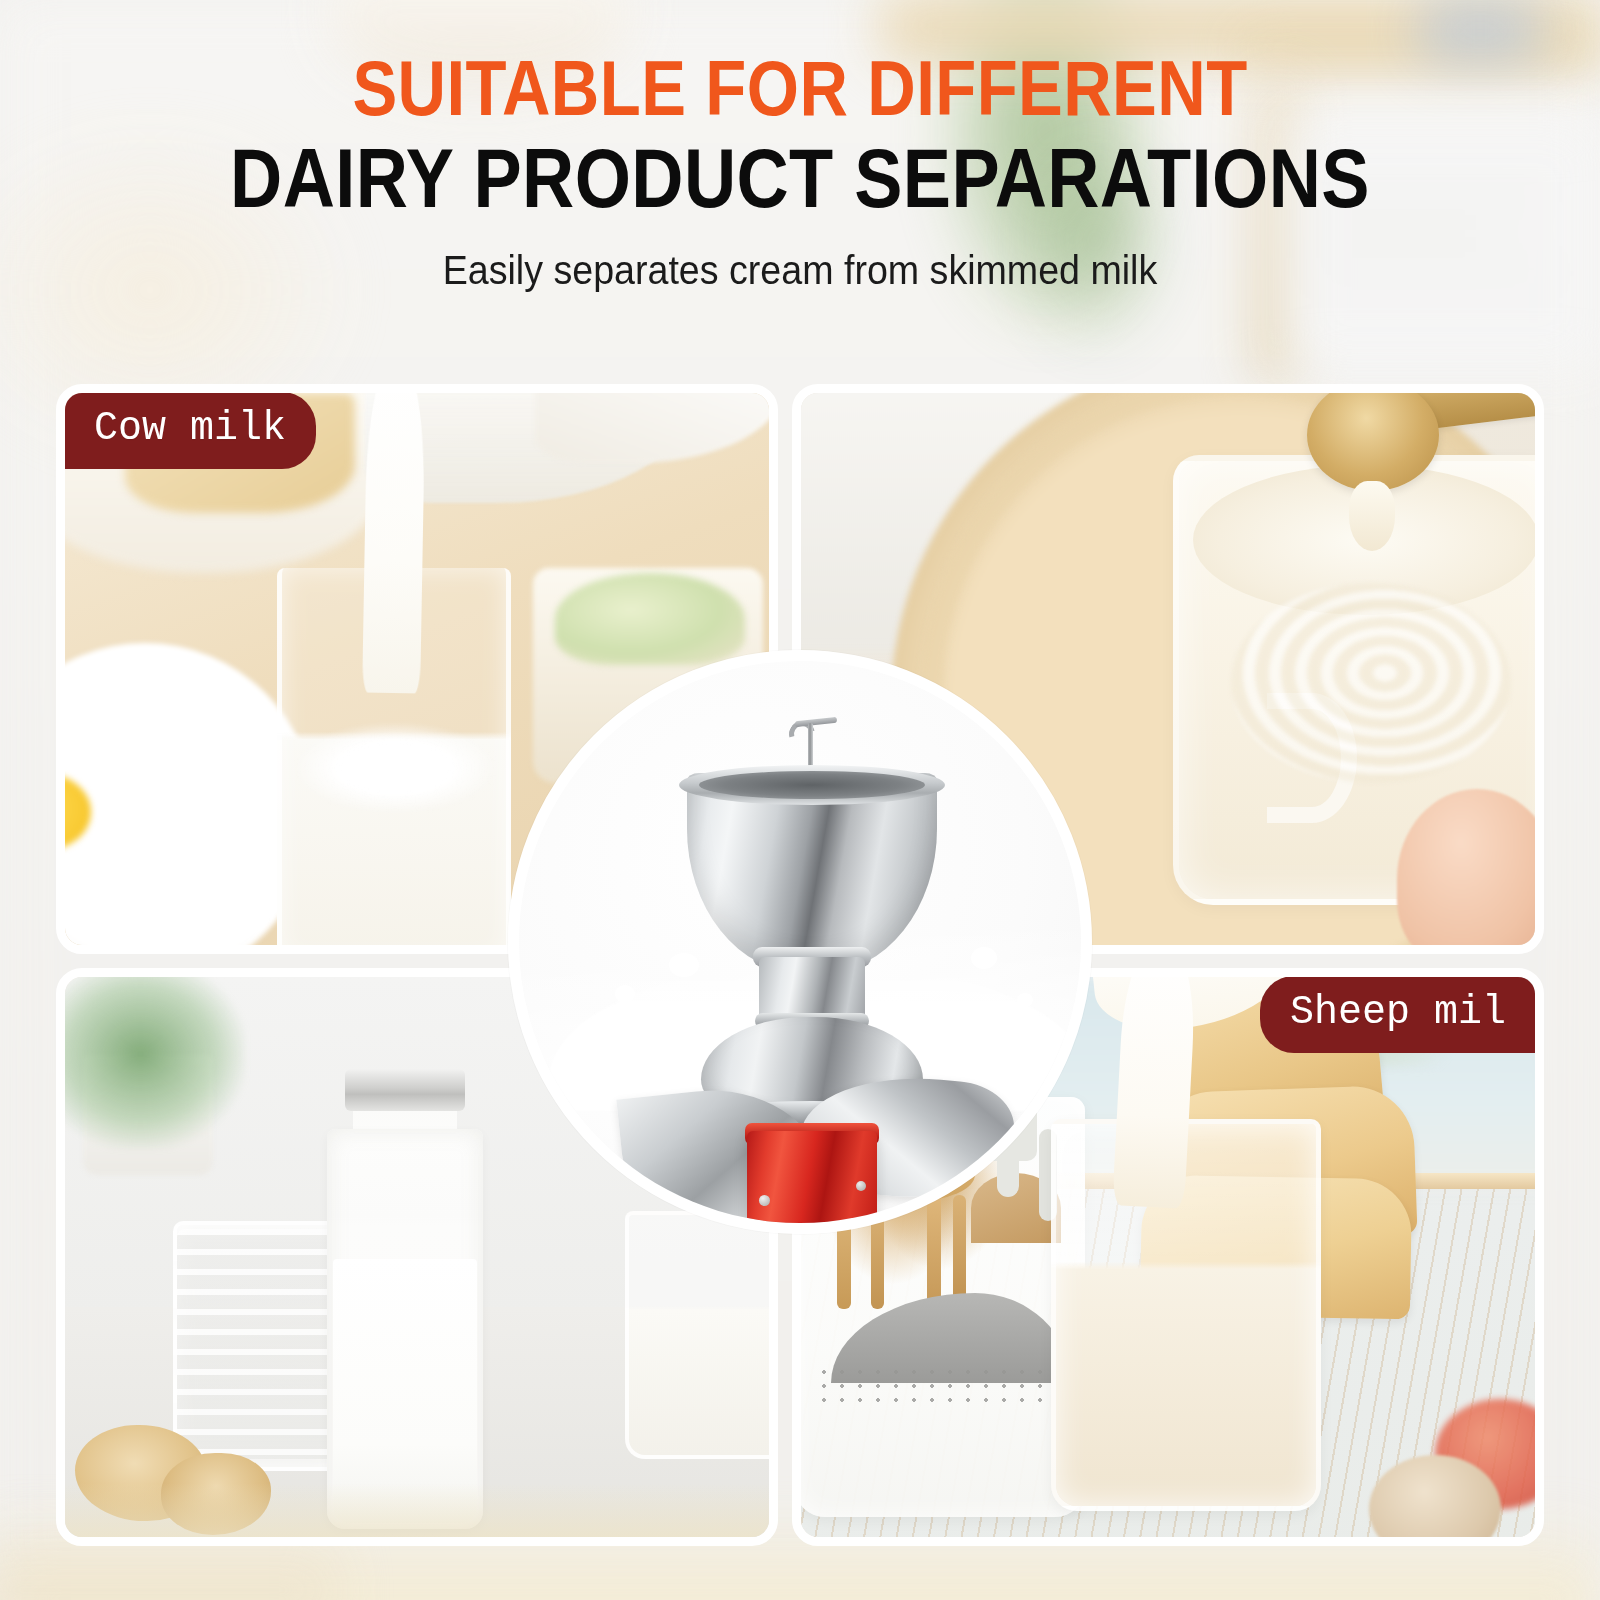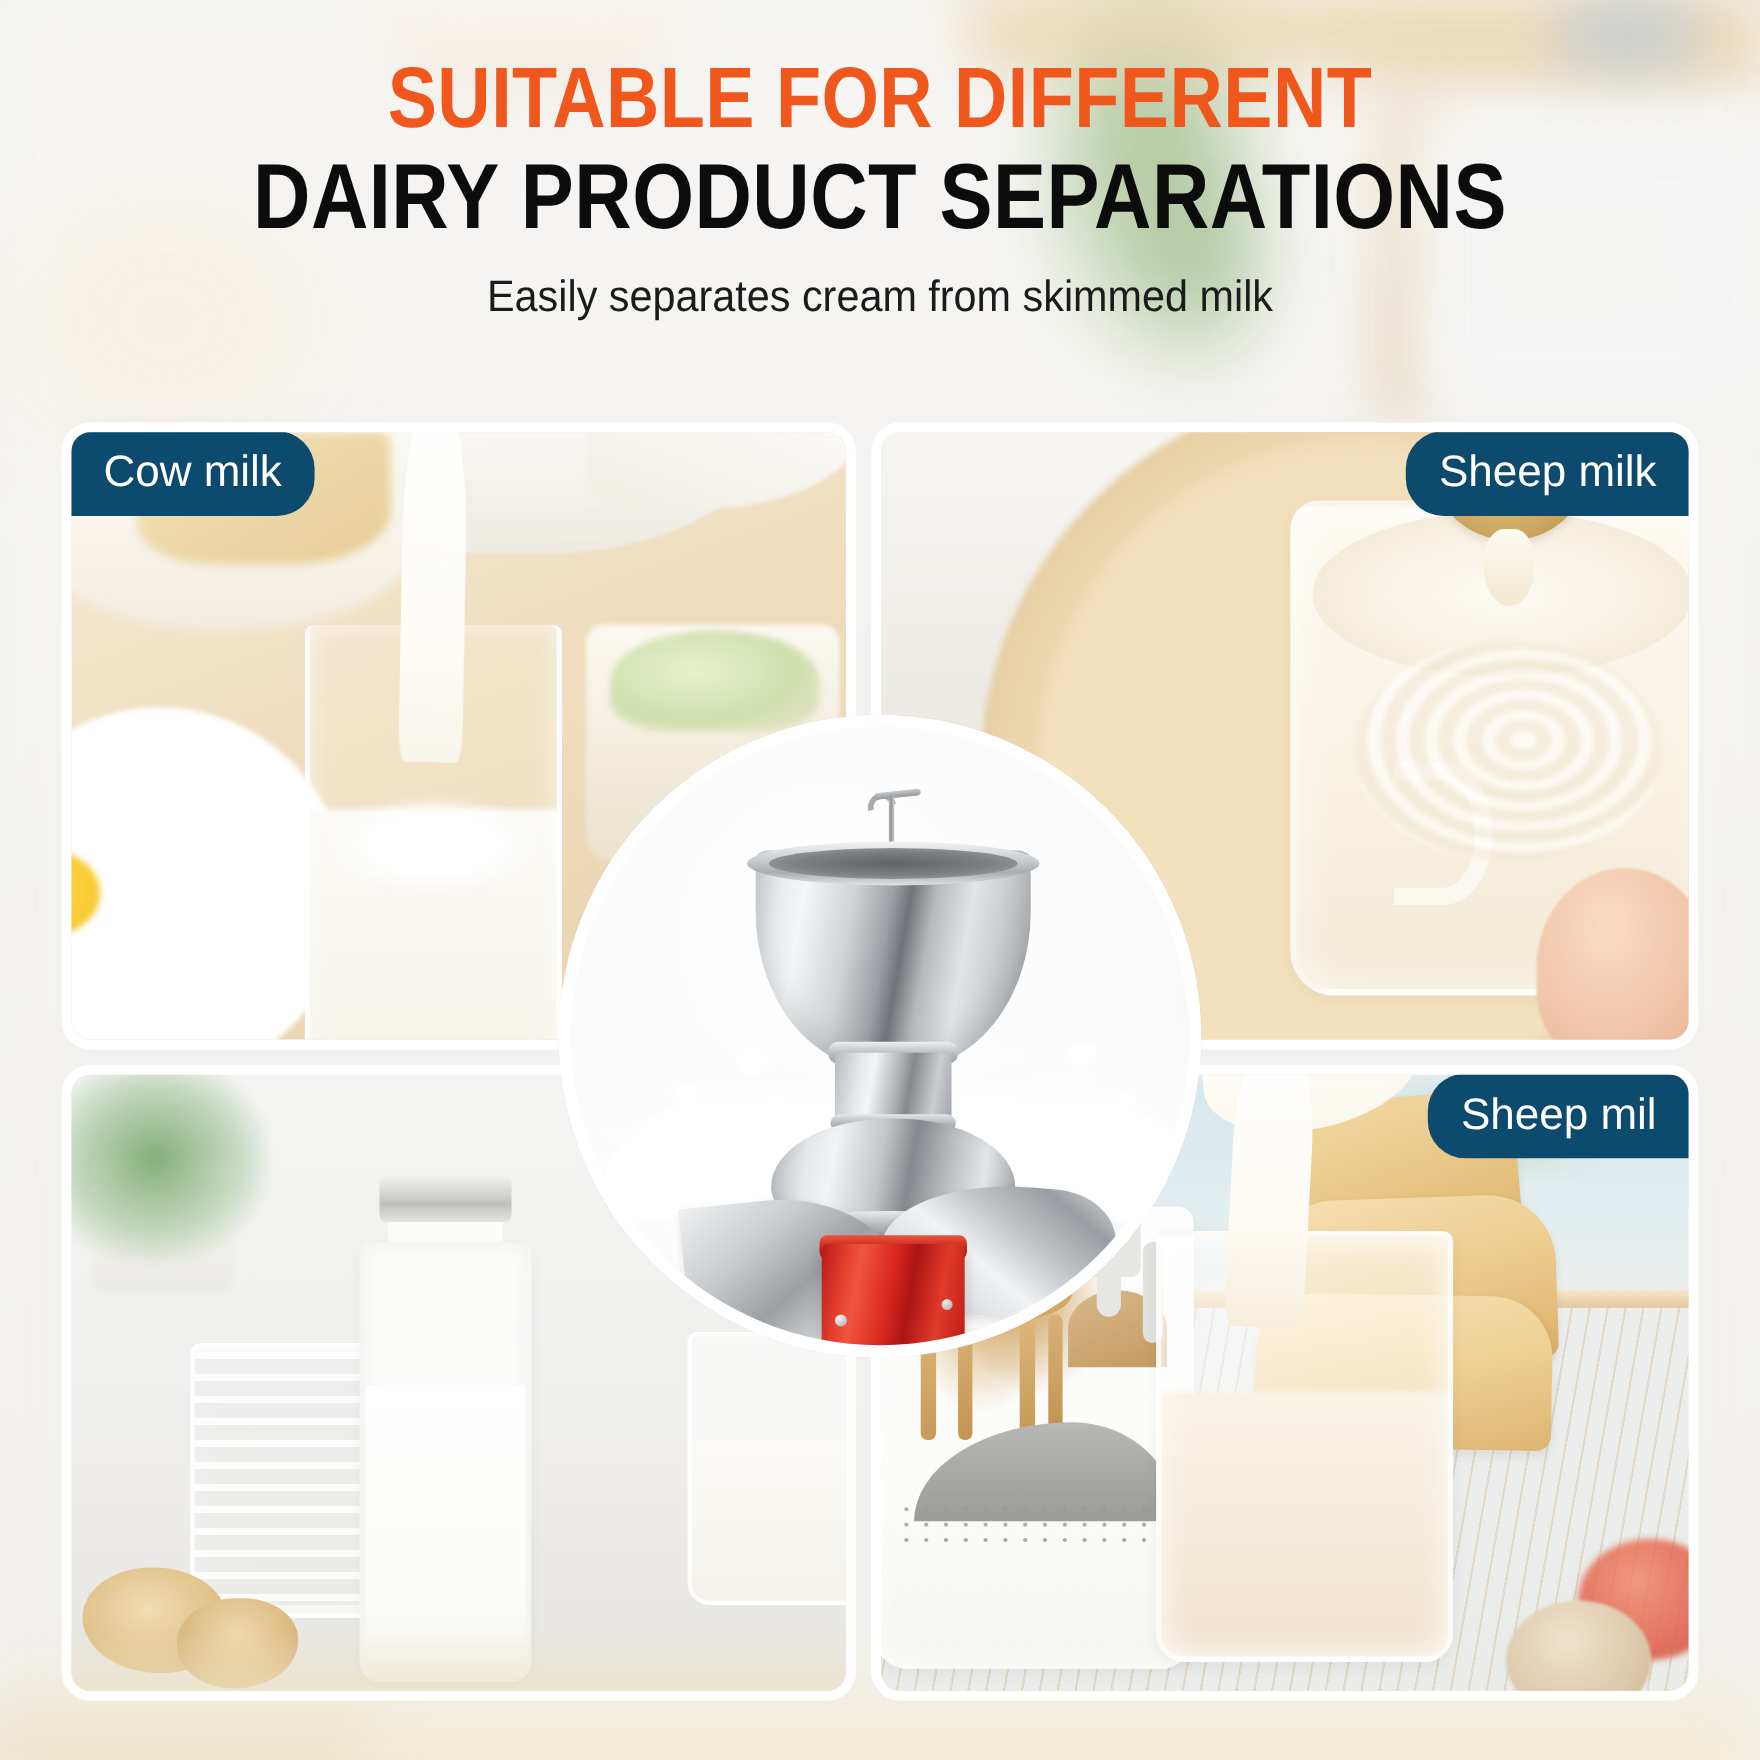--- a/index.html
+++ b/index.html
@@ -108,25 +108,26 @@
   .card .obj { position: absolute; }
 
   #card-cow    { left: 56px;  top: 384px;  width: 722px; height: 570px; }
   #card-sheep  { left: 792px; top: 384px;  width: 752px; height: 570px; }
   #card-horse  { left: 56px;  top: 968px;  width: 722px; height: 578px; }
   #card-camel  { left: 792px; top: 968px;  width: 752px; height: 578px; }
 
   
   .badge {
     position: absolute; z-index: 4;
-    background: #0c4a6e; color: #fff;
+    background: #7f1d1d; color: #fff;
     font-size: 40px; line-height: 1;
     padding: 17px 30px 20px 30px;
     white-space: nowrap;
     text-shadow: 0 1px 1px rgba(0,0,0,.07);
+    font-family: Liberation Mono, monospace;
   }
   .badge-left  { left: -1px; top: -1px; border-radius: 18px 34px 34px 0; }
   .badge-right { right: -1px; top: -1px; border-radius: 34px 18px 0 34px; }
 
   
   .cow-bg { inset: 0; background: linear-gradient(160deg,#f6ecd9 0%,#efddbd 45%,#e8d2ac 100%); }
   .cow-plate-top { left: -40px; top: -10px; width: 360px; height: 190px;
     background: linear-gradient(180deg,#fdfbf5,#f2ece0); border-radius: 0 0 48% 48%; filter: blur(5px); }
   .cow-bread { left: 60px; top: 0px; width: 230px; height: 120px;
     background: linear-gradient(150deg,#f3e2bb,#e7cd96); border-radius: 10px 10px 40% 30%; filter: blur(4px);}
@@ -599,21 +600,20 @@
       <div class="obj sheep-trayring"></div>
       <div class="obj sheep-cup"></div>
       <div class="obj sheep-handle"></div>
       <div class="obj sheep-surface"></div>
       <div class="obj sheep-swirl"></div>
       <div class="obj sheep-spoon"></div>
       <div class="obj sheep-spoonbowl"></div>
       <div class="obj sheep-drip"></div>
       <div class="obj sheep-finger"></div>
     </div>
-    <div class="badge badge-right">Sheep milk</div>
   </div>
 
   <div class="card" id="card-horse">
     <div class="photo">
       <div class="obj horse-bg"></div>
       <div class="obj horse-table"></div>
       <div class="obj horse-pot"></div>
       <div class="obj horse-plant"></div>
       <div class="obj horse-glass-empty"></div>
       <div class="obj horse-glass-ribs"></div>

